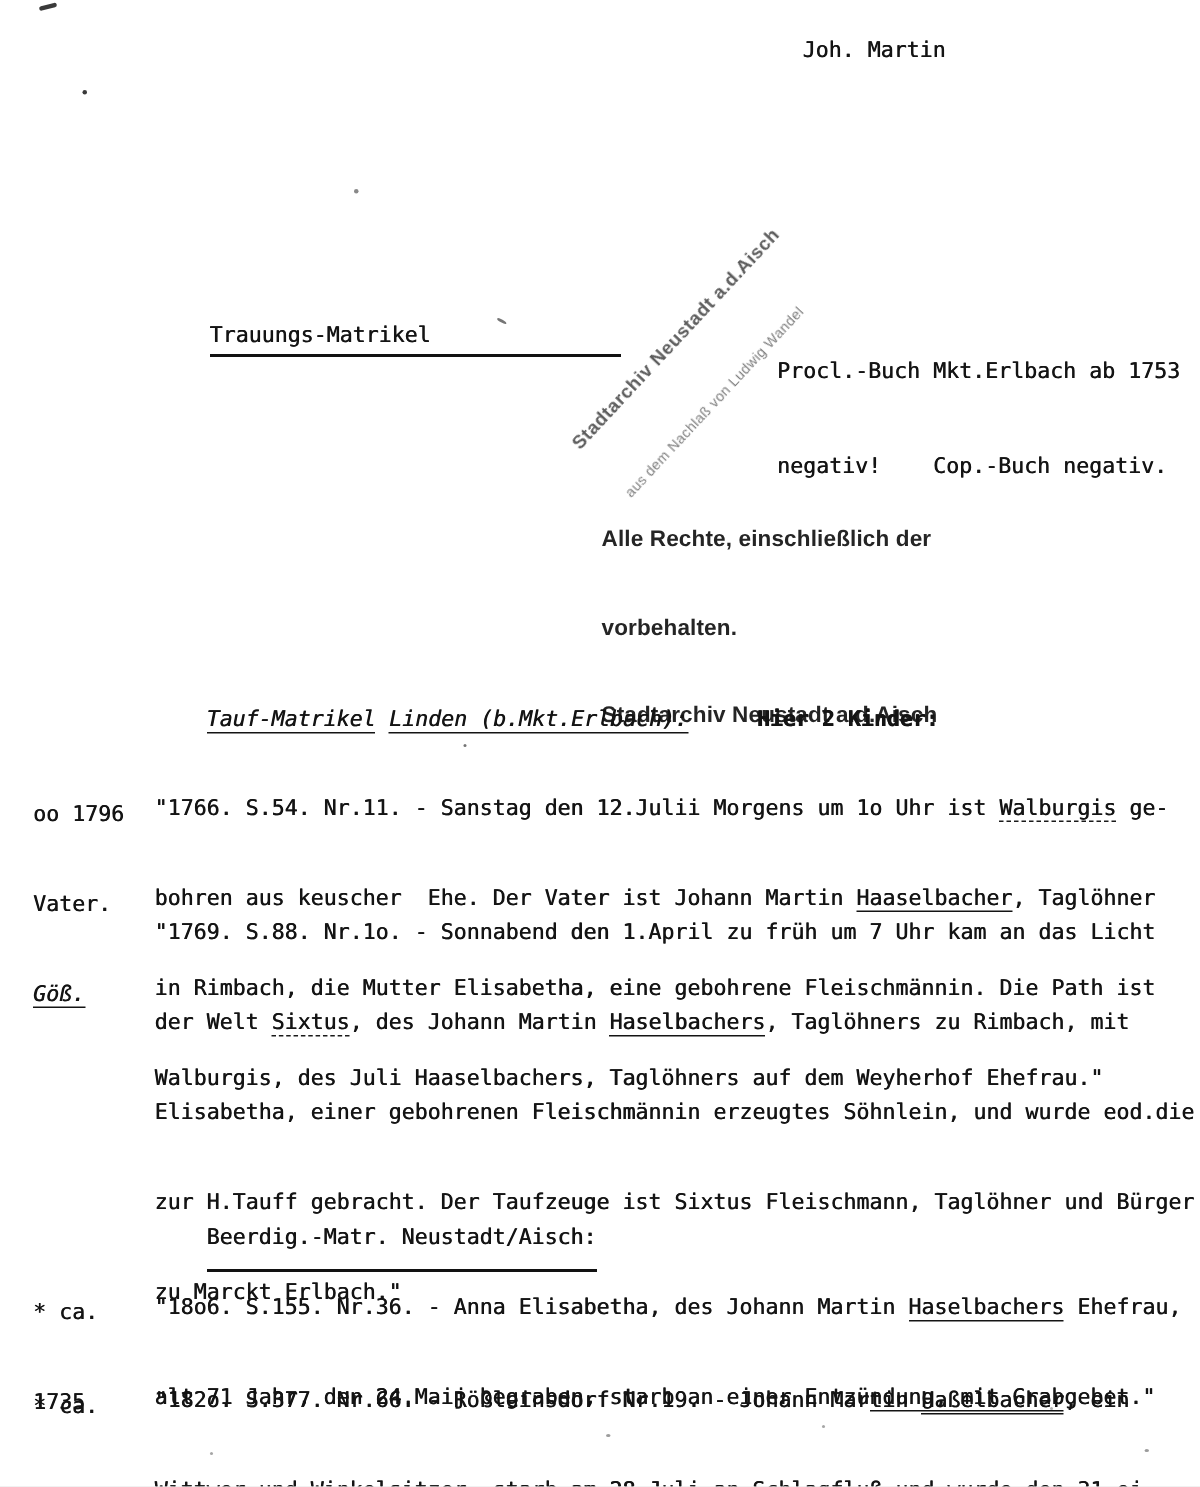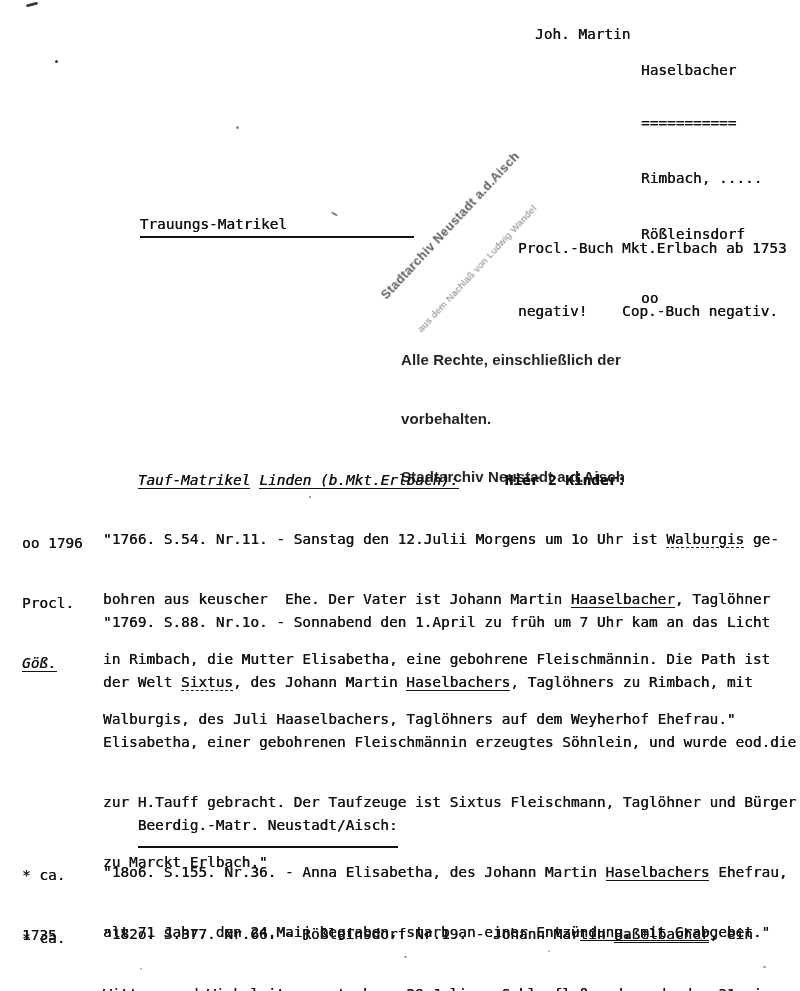--- a/index.html
+++ b/index.html
@@ -41,27 +41,20 @@
   <div class="speck" style="left:236px;top:126px;width:3px;height:3px;opacity:.6;"></div>
   <div class="speck" style="left:331px;top:213px;width:7px;height:2px;transform:rotate(30deg);opacity:.7;"></div>
   <div class="speck" style="left:309px;top:496px;width:2px;height:2px;opacity:.7;"></div>
   <div class="speck" style="left:404px;top:956px;width:3px;height:2px;opacity:.5;"></div>
   <div class="speck" style="left:548px;top:950px;width:2px;height:2px;opacity:.45;"></div>
   <div class="speck" style="left:700px;top:938px;width:2px;height:2px;opacity:.4;"></div>
   <div class="speck" style="left:763px;top:966px;width:3px;height:2px;opacity:.5;"></div>
   <div class="speck" style="left:140px;top:968px;width:2px;height:2px;opacity:.45;"></div>
 
   <div class="abs mono" style="left:535px;top:24px;">Joh. Martin</div>
-  <div class="abs mono" style="left:641px;top:24px;line-height:18.5px;">
-    <div>Haselbacher</div>
-    <div style="margin-top:-3px;">===========</div>
-    <div>Rimbach, .....</div>
-    <div>Rößleinsdorf</div>
-    <div class="gap-top">oo</div>
-  </div>
 
 
   <div class="abs mono" style="left:105px;top:194px;">
     <span class="rule-ext">Trauungs-Matrikel</span>
   </div>
 
   <div class="stamp-diag">
     <div class="l1">Stadtarchiv Neustadt a.d.Aisch</div>
     <div class="l2">aus dem Nachlaß von Ludwig Wandel</div>
   </div>
@@ -76,21 +69,21 @@
     <div>vorbehalten.</div>
     <div>Stadtarchiv Neustadt a.d.Aisch</div>
   </div>
 
   <div class="abs mono" style="left:103px;top:450px;">
     <span class="uu">Tauf-Matrikel</span><span class="uu place-sp">Linden (b.Mkt.Erlbach):</span><span class="note-sp">Hier 2 Kinder:</span>
   </div>
 
   <div class="abs mono" style="left:22px;top:493px;">
     <div>oo 1796</div>
-    <div>Procl.</div>
+    <div>Vater.</div>
     <div><span class="uu">Göß.</span></div>
   </div>
 
   <div class="abs mono" style="left:103px;top:489px;">
     <div class="line"><span>"1766. S.54. Nr.11. - Sanstag den 12.Julii Morgens um 1o Uhr ist </span><span class="du">Walburgis</span><span> ge-</span></div>
     <div class="line"><span>bohren aus keuscher  Ehe. Der Vater ist Johann Martin </span><span class="u">Haaselbacher</span><span>, Taglöhner</span></div>
     <div class="line">in Rimbach, die Mutter Elisabetha, eine gebohrene Fleischmännin. Die Path ist</div>
     <div class="line">Walburgis, des Juli Haaselbachers, Taglöhners auf dem Weyherhof Ehefrau."</div>
   </div>
 

